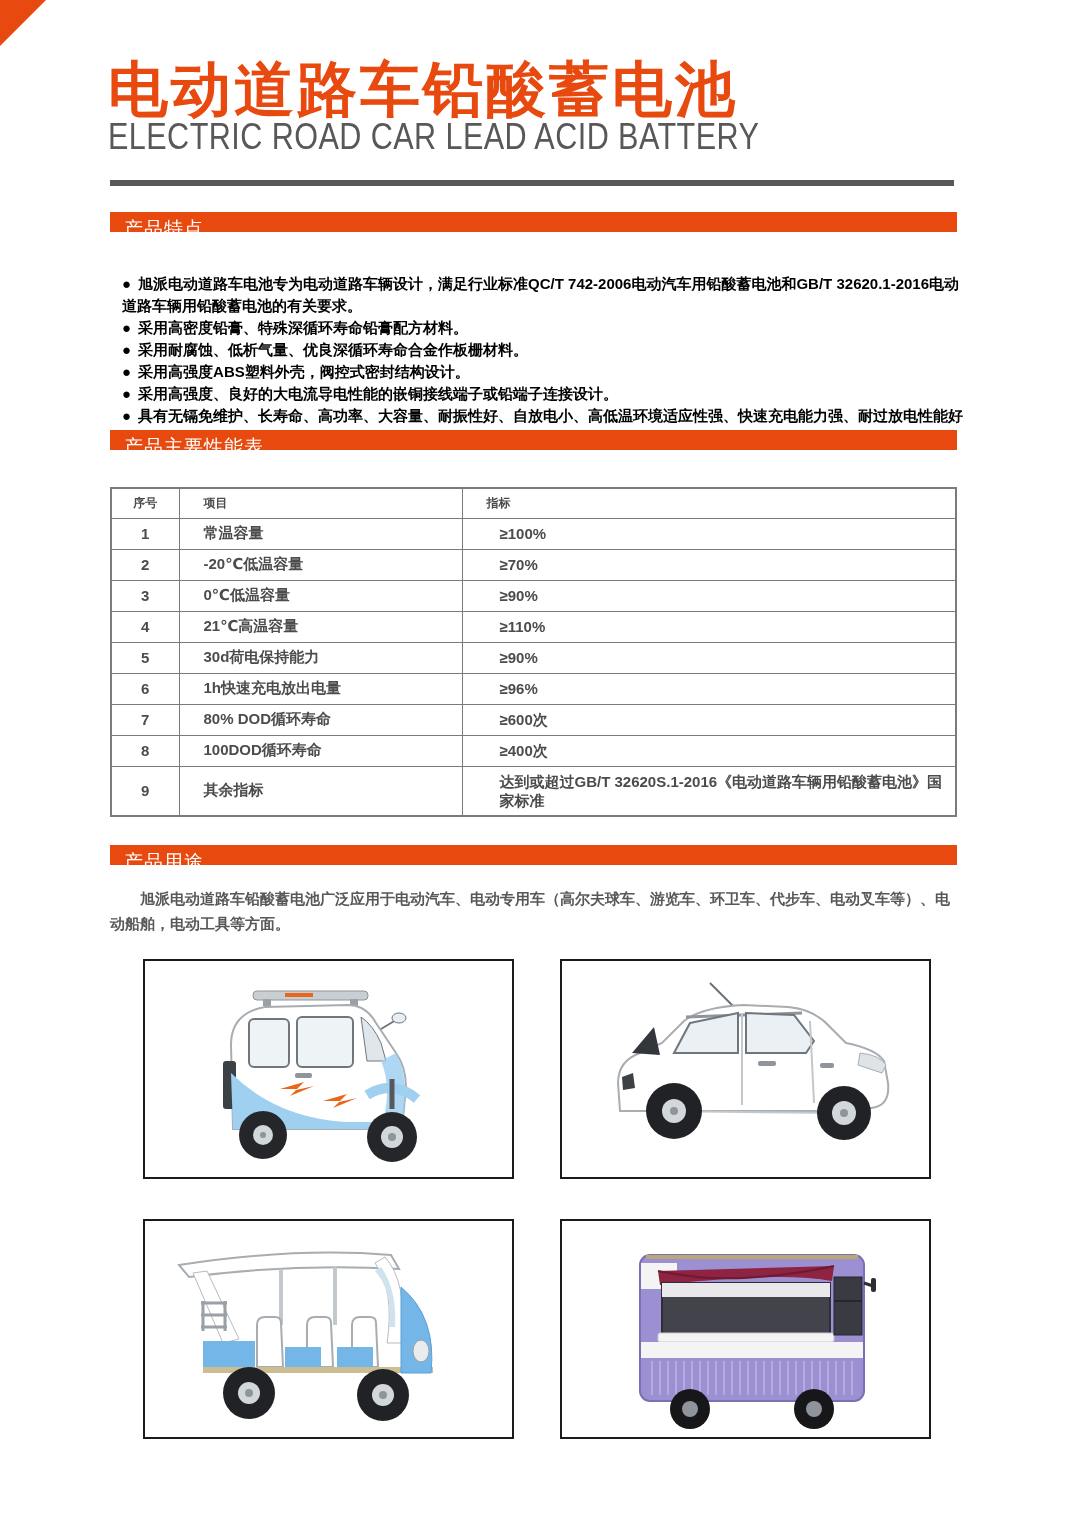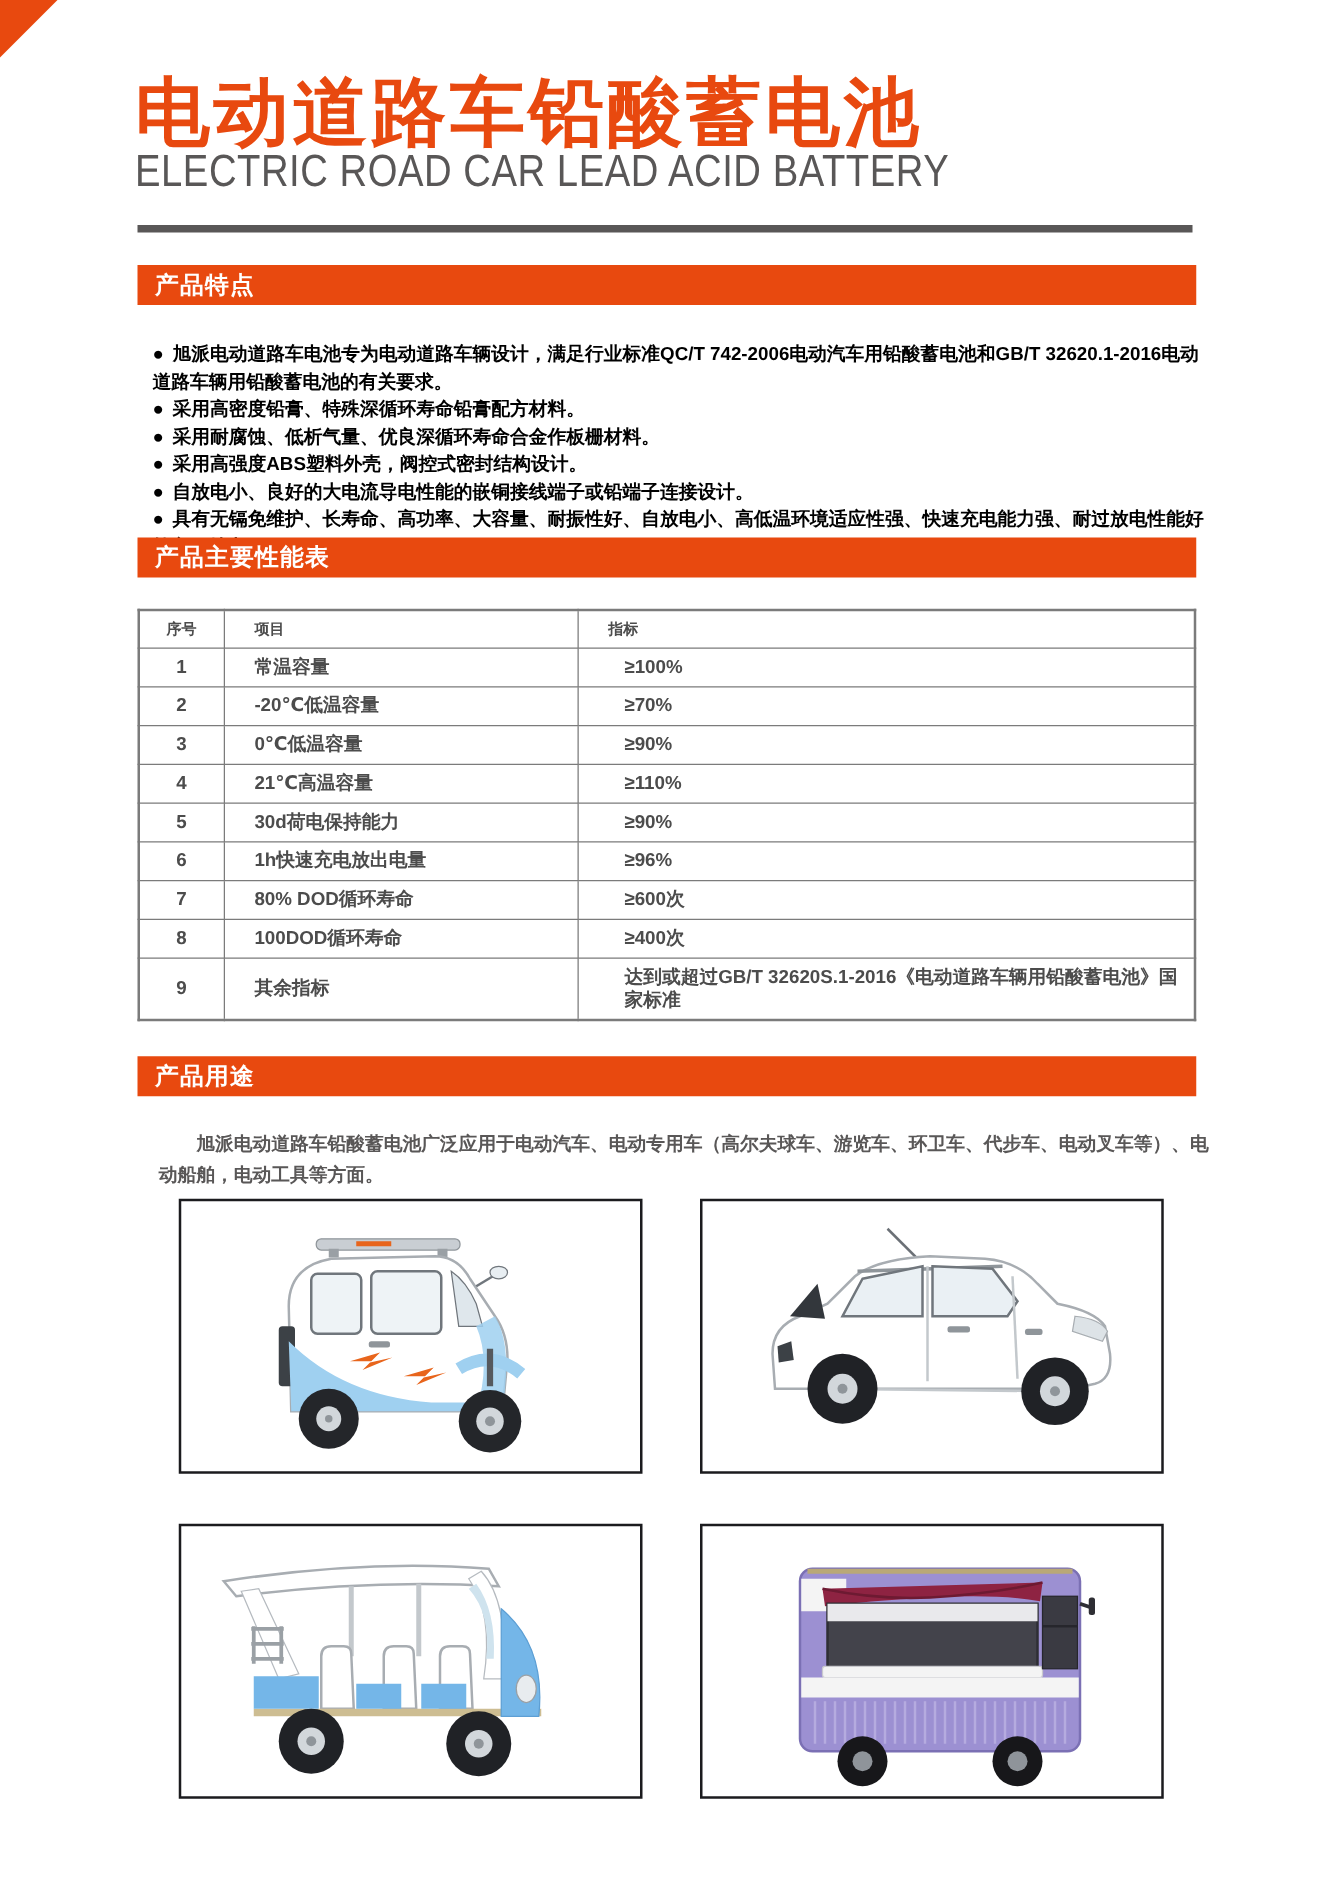--- a/index.html
+++ b/index.html
@@ -17,22 +17,22 @@
   }
   .title-en{
     position:absolute;left:108px;top:116px;margin:0;
     font-size:36px;font-weight:400;color:#595757;white-space:nowrap;
     transform:scaleX(.85);transform-origin:left center;letter-spacing:.5px;
   }
   .title-rule{
     position:absolute;left:110px;top:180px;width:844px;height:6px;background:#595757;
   }
   .section-bar{
-    position:absolute;left:110px;width:847px;height:32px;background:#e8490f;
-    color:#ffffff;font-size:19px;font-weight:700;line-height:34px;
+    position:absolute;left:110px;width:847px;height:20px;background:#e8490f;
+    color:#ffffff;font-size:19px;font-weight:400;line-height:34px;
     padding-left:14px;box-sizing:border-box;letter-spacing:1px;
   }
   .bar-features{top:212px;}
   .bar-performance{top:430px;}
   .bar-usage{top:845px;}
   .features-list{
     position:absolute;left:110px;top:261px;width:849px;margin:12px;padding:0;list-style:none;
     color:#000000;font-size:15px;line-height:22px;font-weight:600;
   }
   .features-list .bullet{margin-right:7px;}
@@ -50,21 +50,21 @@
   .perf-table thead tr{height:30px;}
   .perf-table tbody tr{height:31px;}
   .perf-table tbody tr.tall-row{height:50px;}
   .perf-table th{font-size:12px;font-weight:700;}
   .perf-table .col-no{width:68px;}
   .perf-table .col-item{width:283px;}
   .perf-table th.c-no,.perf-table td.c-no{text-align:center;padding:2px 0;}
   .perf-table th.c-spec{}
   .perf-table td.c-spec{padding-left:37px;line-height:19px;margin-top:48px;}
   .usage-paragraph{
-    position:absolute;left:110px;top:886px;width:849px;margin:17px;
+    position:absolute;left:110px;top:886px;width:849px;margin:0;
     color:#595757;font-size:15px;line-height:25px;font-weight:600;text-indent:2em;
   }
   .img-box{
     position:absolute;width:371px;height:220px;background:#ffffff;
     border:2px solid #1b1b1e;box-sizing:border-box;
   }
   .img-box svg{display:block;width:100%;height:100%;}
   .box-1{left:143px;top:959px;}
   .box-2{left:560px;top:959px;}
   .box-3{left:143px;top:1219px;}
@@ -80,21 +80,21 @@
   <h1 class="title-cn">电动道路车铅酸蓄电池</h1>
   <h2 class="title-en">ELECTRIC ROAD CAR LEAD ACID BATTERY</h2>
   <div class="title-rule"></div>
 
   <div class="section-bar bar-features">产品特点</div>
   <ul class="features-list">
     <li><span class="bullet">●</span><span>旭派电动道路车电池专为电动道路车辆设计，满足行业标准QC/T 742-2006电动汽车用铅酸蓄电池和GB/T 32620.1-2016电动道路车辆用铅酸蓄电池的有关要求。</span></li>
     <li><span class="bullet">●</span><span>采用高密度铅膏、特殊深循环寿命铅膏配方材料。</span></li>
     <li><span class="bullet">●</span><span>采用耐腐蚀、低析气量、优良深循环寿命合金作板栅材料。</span></li>
     <li><span class="bullet">●</span><span>采用高强度ABS塑料外壳，阀控式密封结构设计。</span></li>
-    <li><span class="bullet">●</span><span>自放电小、良好的大电流导电性能的嵌铜接线端子或铅端子连接设计。</span></li>
+    <li><span class="bullet">●</span><span>采用高强度、良好的大电流导电性能的嵌铜接线端子或铅端子连接设计。</span></li>
     <li><span class="bullet">●</span><span>具有无镉免维护、长寿命、高功率、大容量、耐振性好、自放电小、高低温环境适应性强、快速充电能力强、耐过放电性能好等主要特点。</span></li>
   </ul>
 
   <div class="section-bar bar-performance">产品主要性能表</div>
   <table class="perf-table">
     <colgroup>
         <col class="col-no">
         <col class="col-item">
         <col class="col-spec">
       </colgroup>

